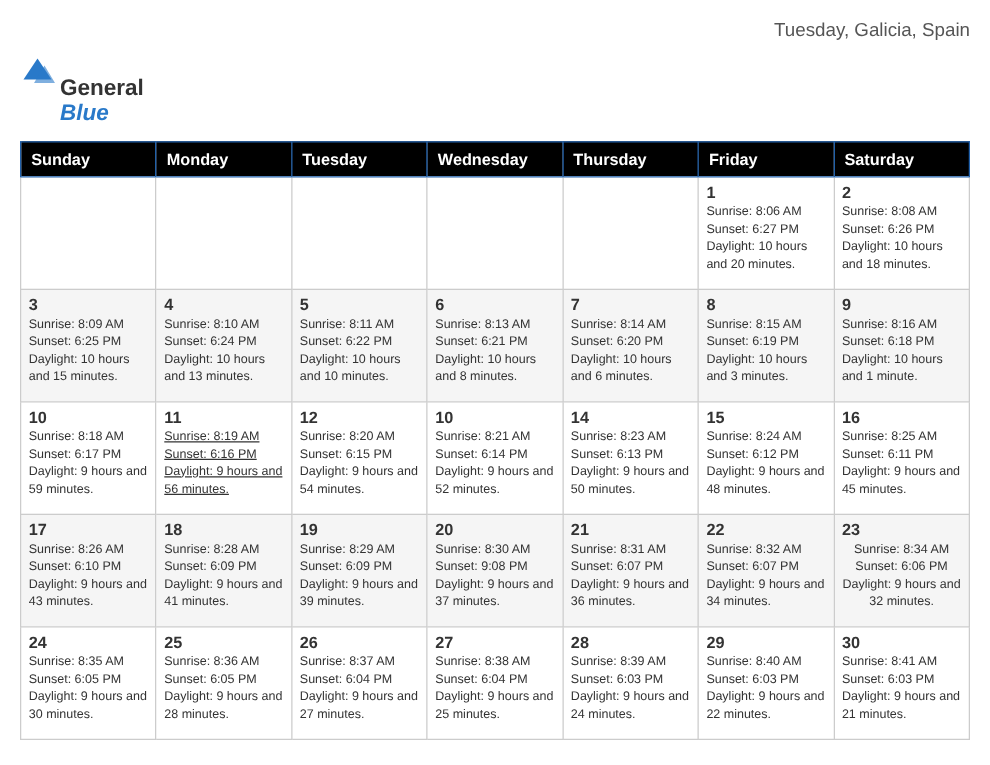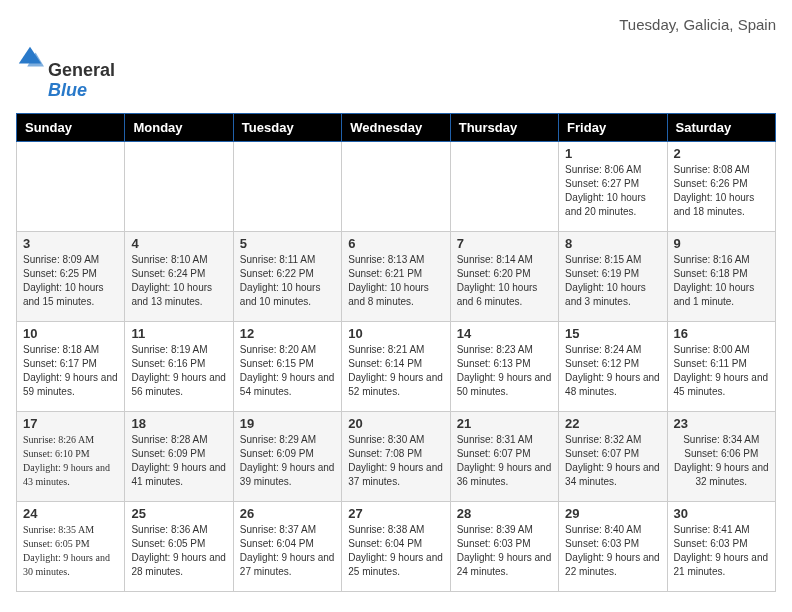--- a/index.html
+++ b/index.html
@@ -198,21 +198,21 @@
       </tr>
       <tr>
         <td>
           <span class="day-num">10</span>
           <div class="day-info" style="white-space: pre-line;">Sunrise: 8:18 AM
 Sunset: 6:17 PM
 Daylight: 9 hours and 59 minutes.</div>
         </td>
         <td>
           <span class="day-num">11</span>
-          <div class="day-info" style="white-space: pre-line;">Sunrise: 8:19 AM
+          <div class="day-info" style="white-space: pre-line; text-decoration: underline;">Sunrise: 8:19 AM
 Sunset: 6:16 PM
 Daylight: 9 hours and 56 minutes.</div>
         </td>
         <td>
           <span class="day-num">12</span>
           <div class="day-info" style="white-space: pre-line;">Sunrise: 8:20 AM
 Sunset: 6:15 PM
 Daylight: 9 hours and 54 minutes.</div>
         </td>
         <td>
@@ -228,48 +228,48 @@
 Daylight: 9 hours and 50 minutes.</div>
         </td>
         <td>
           <span class="day-num">15</span>
           <div class="day-info" style="white-space: pre-line;">Sunrise: 8:24 AM
 Sunset: 6:12 PM
 Daylight: 9 hours and 48 minutes.</div>
         </td>
         <td>
           <span class="day-num">16</span>
-          <div class="day-info" style="white-space: pre-line;">Sunrise: 8:00 AM
+          <div class="day-info" style="white-space: pre-line;">Sunrise: 8:25 AM
 Sunset: 6:11 PM
 Daylight: 9 hours and 45 minutes.</div>
         </td>
       </tr>
       <tr>
         <td>
           <span class="day-num">17</span>
-          <div class="day-info" style="white-space: pre-line; font-family: Liberation Serif, serif;">Sunrise: 8:26 AM
+          <div class="day-info" style="white-space: pre-line;">Sunrise: 8:26 AM
 Sunset: 6:10 PM
 Daylight: 9 hours and 43 minutes.</div>
         </td>
         <td>
           <span class="day-num">18</span>
           <div class="day-info" style="white-space: pre-line;">Sunrise: 8:28 AM
 Sunset: 6:09 PM
 Daylight: 9 hours and 41 minutes.</div>
         </td>
         <td>
           <span class="day-num">19</span>
           <div class="day-info" style="white-space: pre-line;">Sunrise: 8:29 AM
 Sunset: 6:09 PM
 Daylight: 9 hours and 39 minutes.</div>
         </td>
         <td>
           <span class="day-num">20</span>
           <div class="day-info" style="white-space: pre-line;">Sunrise: 8:30 AM
-Sunset: 7:08 PM
+Sunset: 9:08 PM
 Daylight: 9 hours and 37 minutes.</div>
         </td>
         <td>
           <span class="day-num">21</span>
           <div class="day-info" style="white-space: pre-line;">Sunrise: 8:31 AM
 Sunset: 6:07 PM
 Daylight: 9 hours and 36 minutes.</div>
         </td>
         <td>
           <span class="day-num">22</span>
@@ -280,21 +280,21 @@
         <td>
           <span class="day-num">23</span>
           <div class="day-info" style="white-space: pre-line; text-align: center;">Sunrise: 8:34 AM
 Sunset: 6:06 PM
 Daylight: 9 hours and 32 minutes.</div>
         </td>
       </tr>
       <tr>
         <td>
           <span class="day-num">24</span>
-          <div class="day-info" style="white-space: pre-line; font-family: Liberation Serif, serif;">Sunrise: 8:35 AM
+          <div class="day-info" style="white-space: pre-line;">Sunrise: 8:35 AM
 Sunset: 6:05 PM
 Daylight: 9 hours and 30 minutes.</div>
         </td>
         <td>
           <span class="day-num">25</span>
           <div class="day-info" style="white-space: pre-line;">Sunrise: 8:36 AM
 Sunset: 6:05 PM
 Daylight: 9 hours and 28 minutes.</div>
         </td>
         <td>

